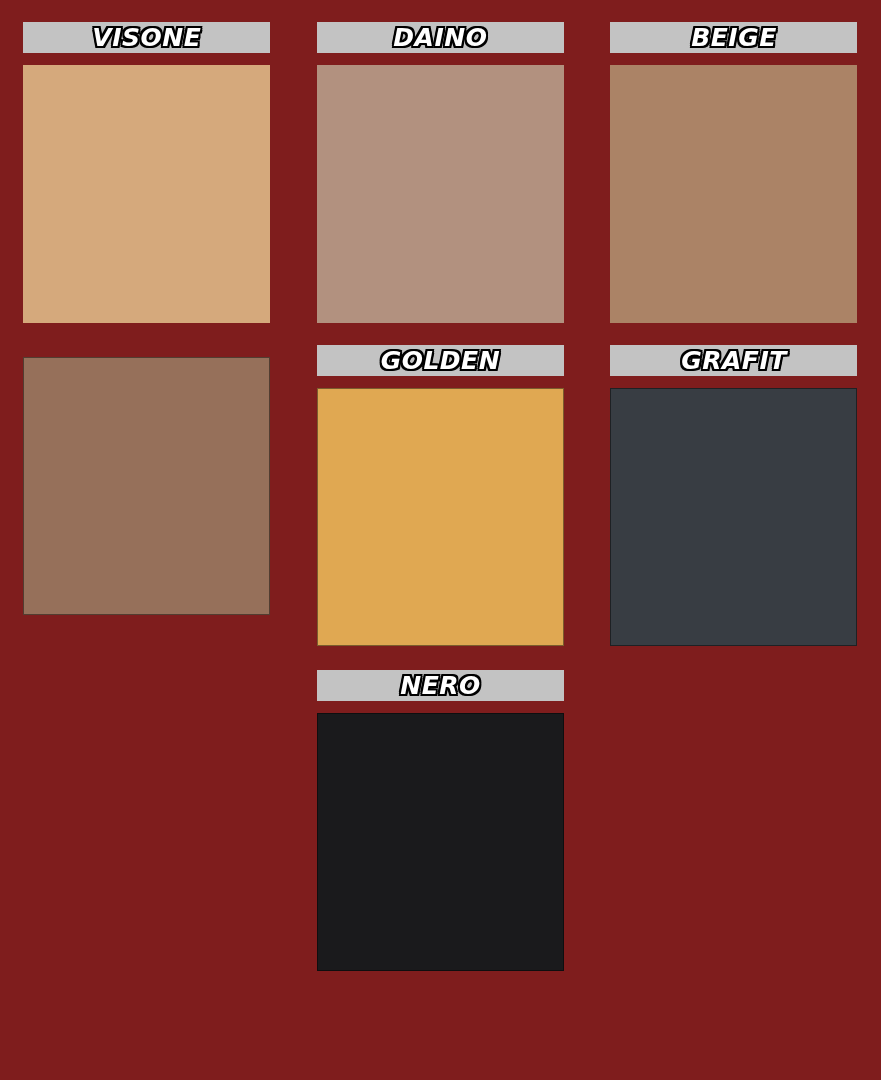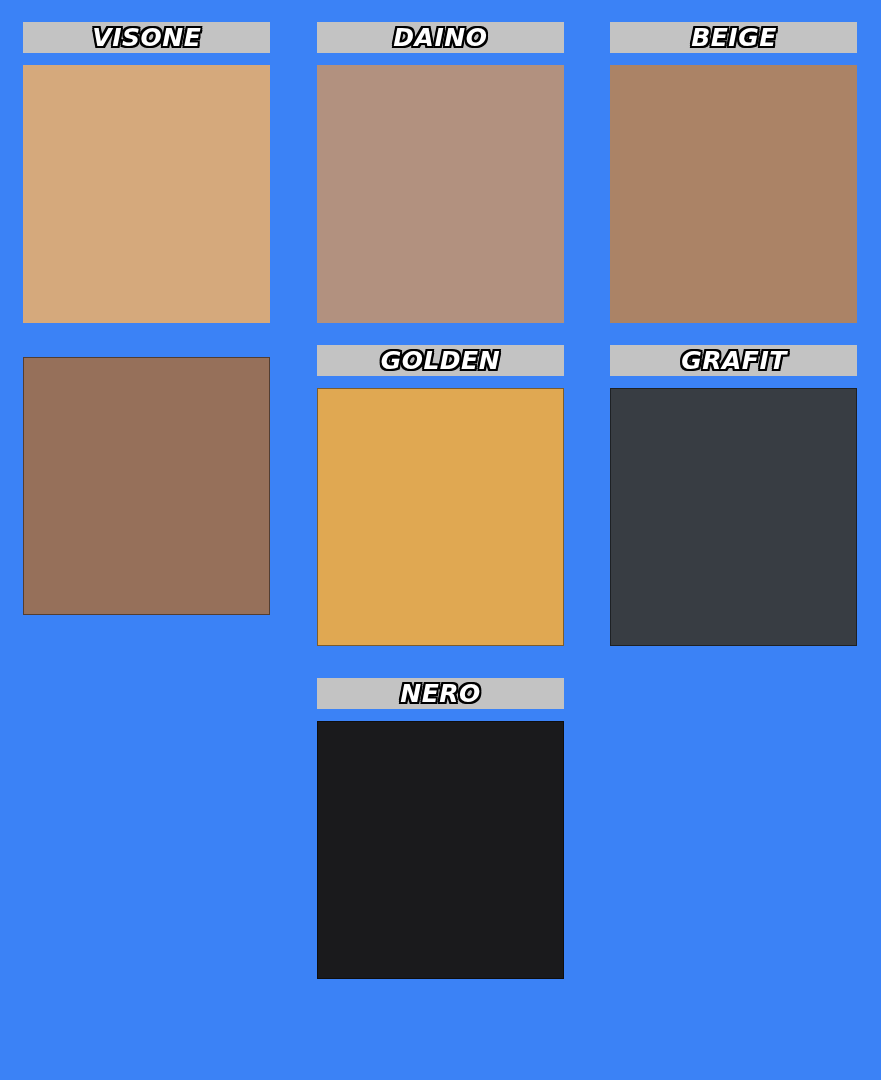--- a/index.html
+++ b/index.html
@@ -11,21 +11,21 @@
     width: 881px;
     height: 1080px;
     font-family: "Liberation Sans", sans-serif;
     overflow: hidden;
   }
 
   .sheet {
     position: relative;
     width: 881px;
     height: 1080px;
-    background: #3b82f6;
+    background: #7f1d1d;
   }
 
   .grid {
     position: absolute;
     left: 0;
     top: 0;
     width: 881px;
     padding-top: 22px;
     box-sizing: border-box;
     display: flex;
@@ -79,21 +79,21 @@
 
   .swatch.bordered {
     border: 1px solid rgba(0, 0, 0, 0.45);
   }
 
   
   .row-last {
     width: 881px;
     display: flex;
     justify-content: center;
-    margin-top: 10px;
+    margin-top: 2px;
   }
   .row-last .swatch {
     height: 258px;
   }
 </style>
 </head>
 <body style="background-color: rgb(255, 255, 255);">
 
 <div class="sheet">
 

